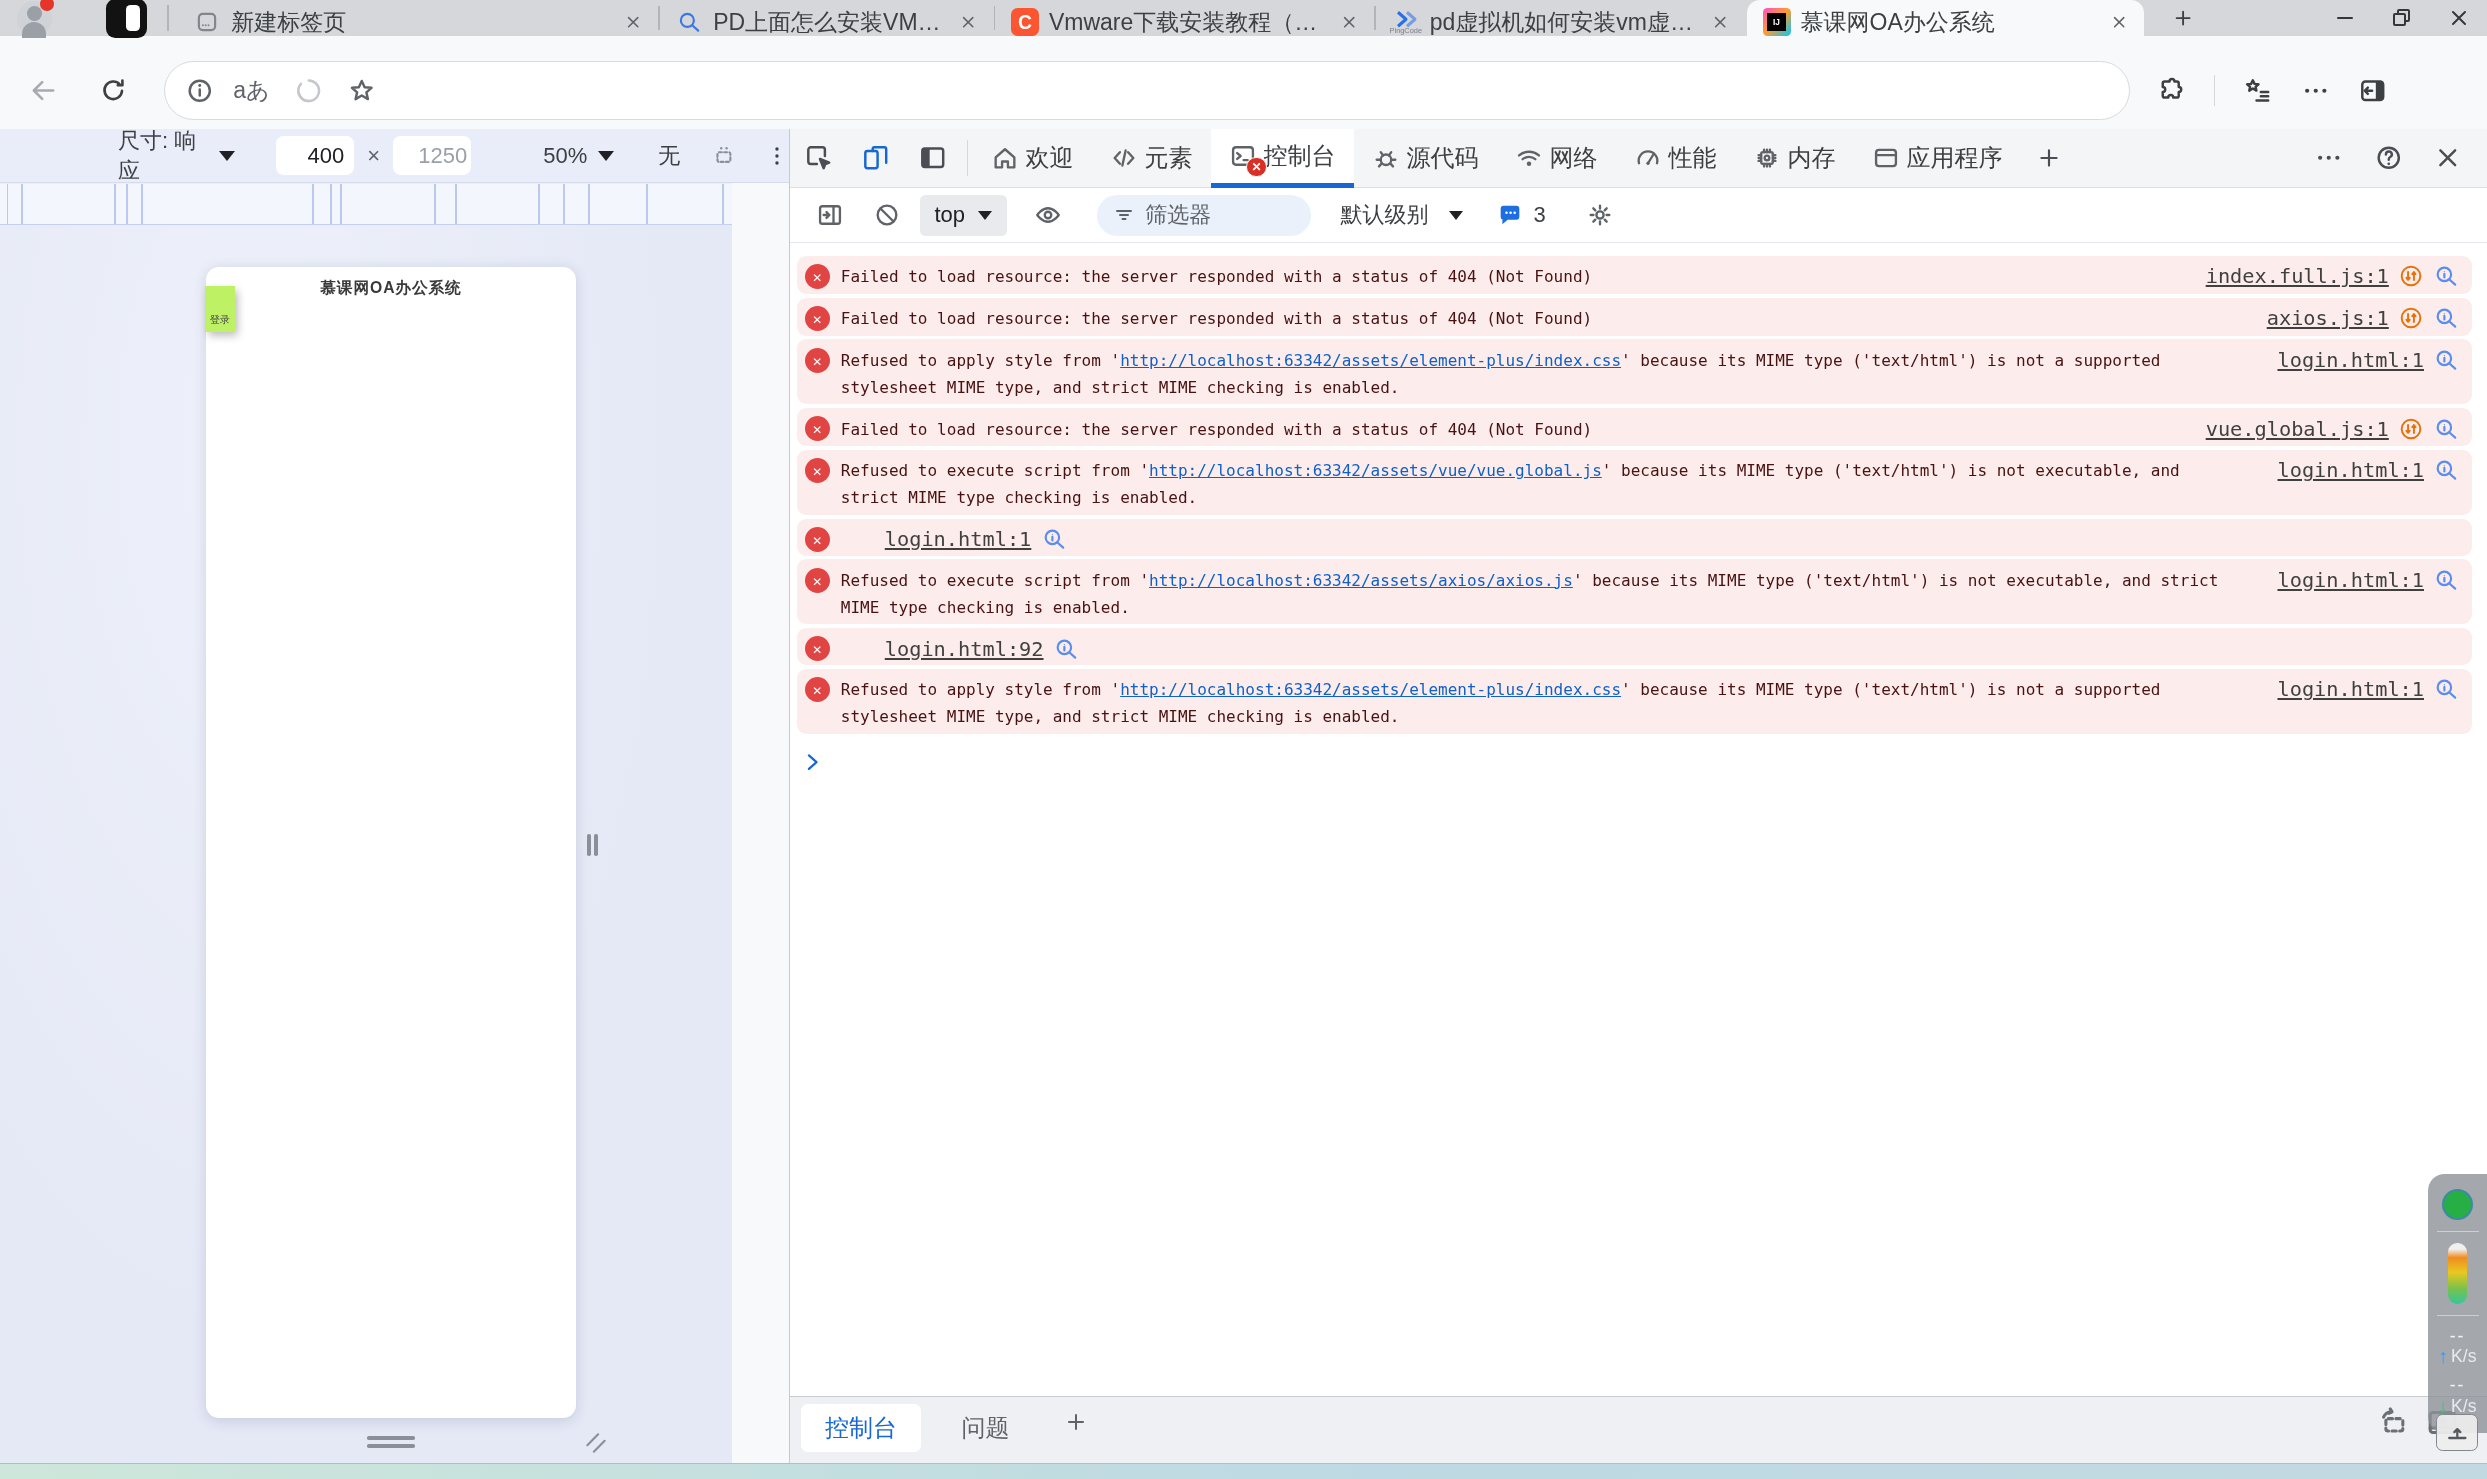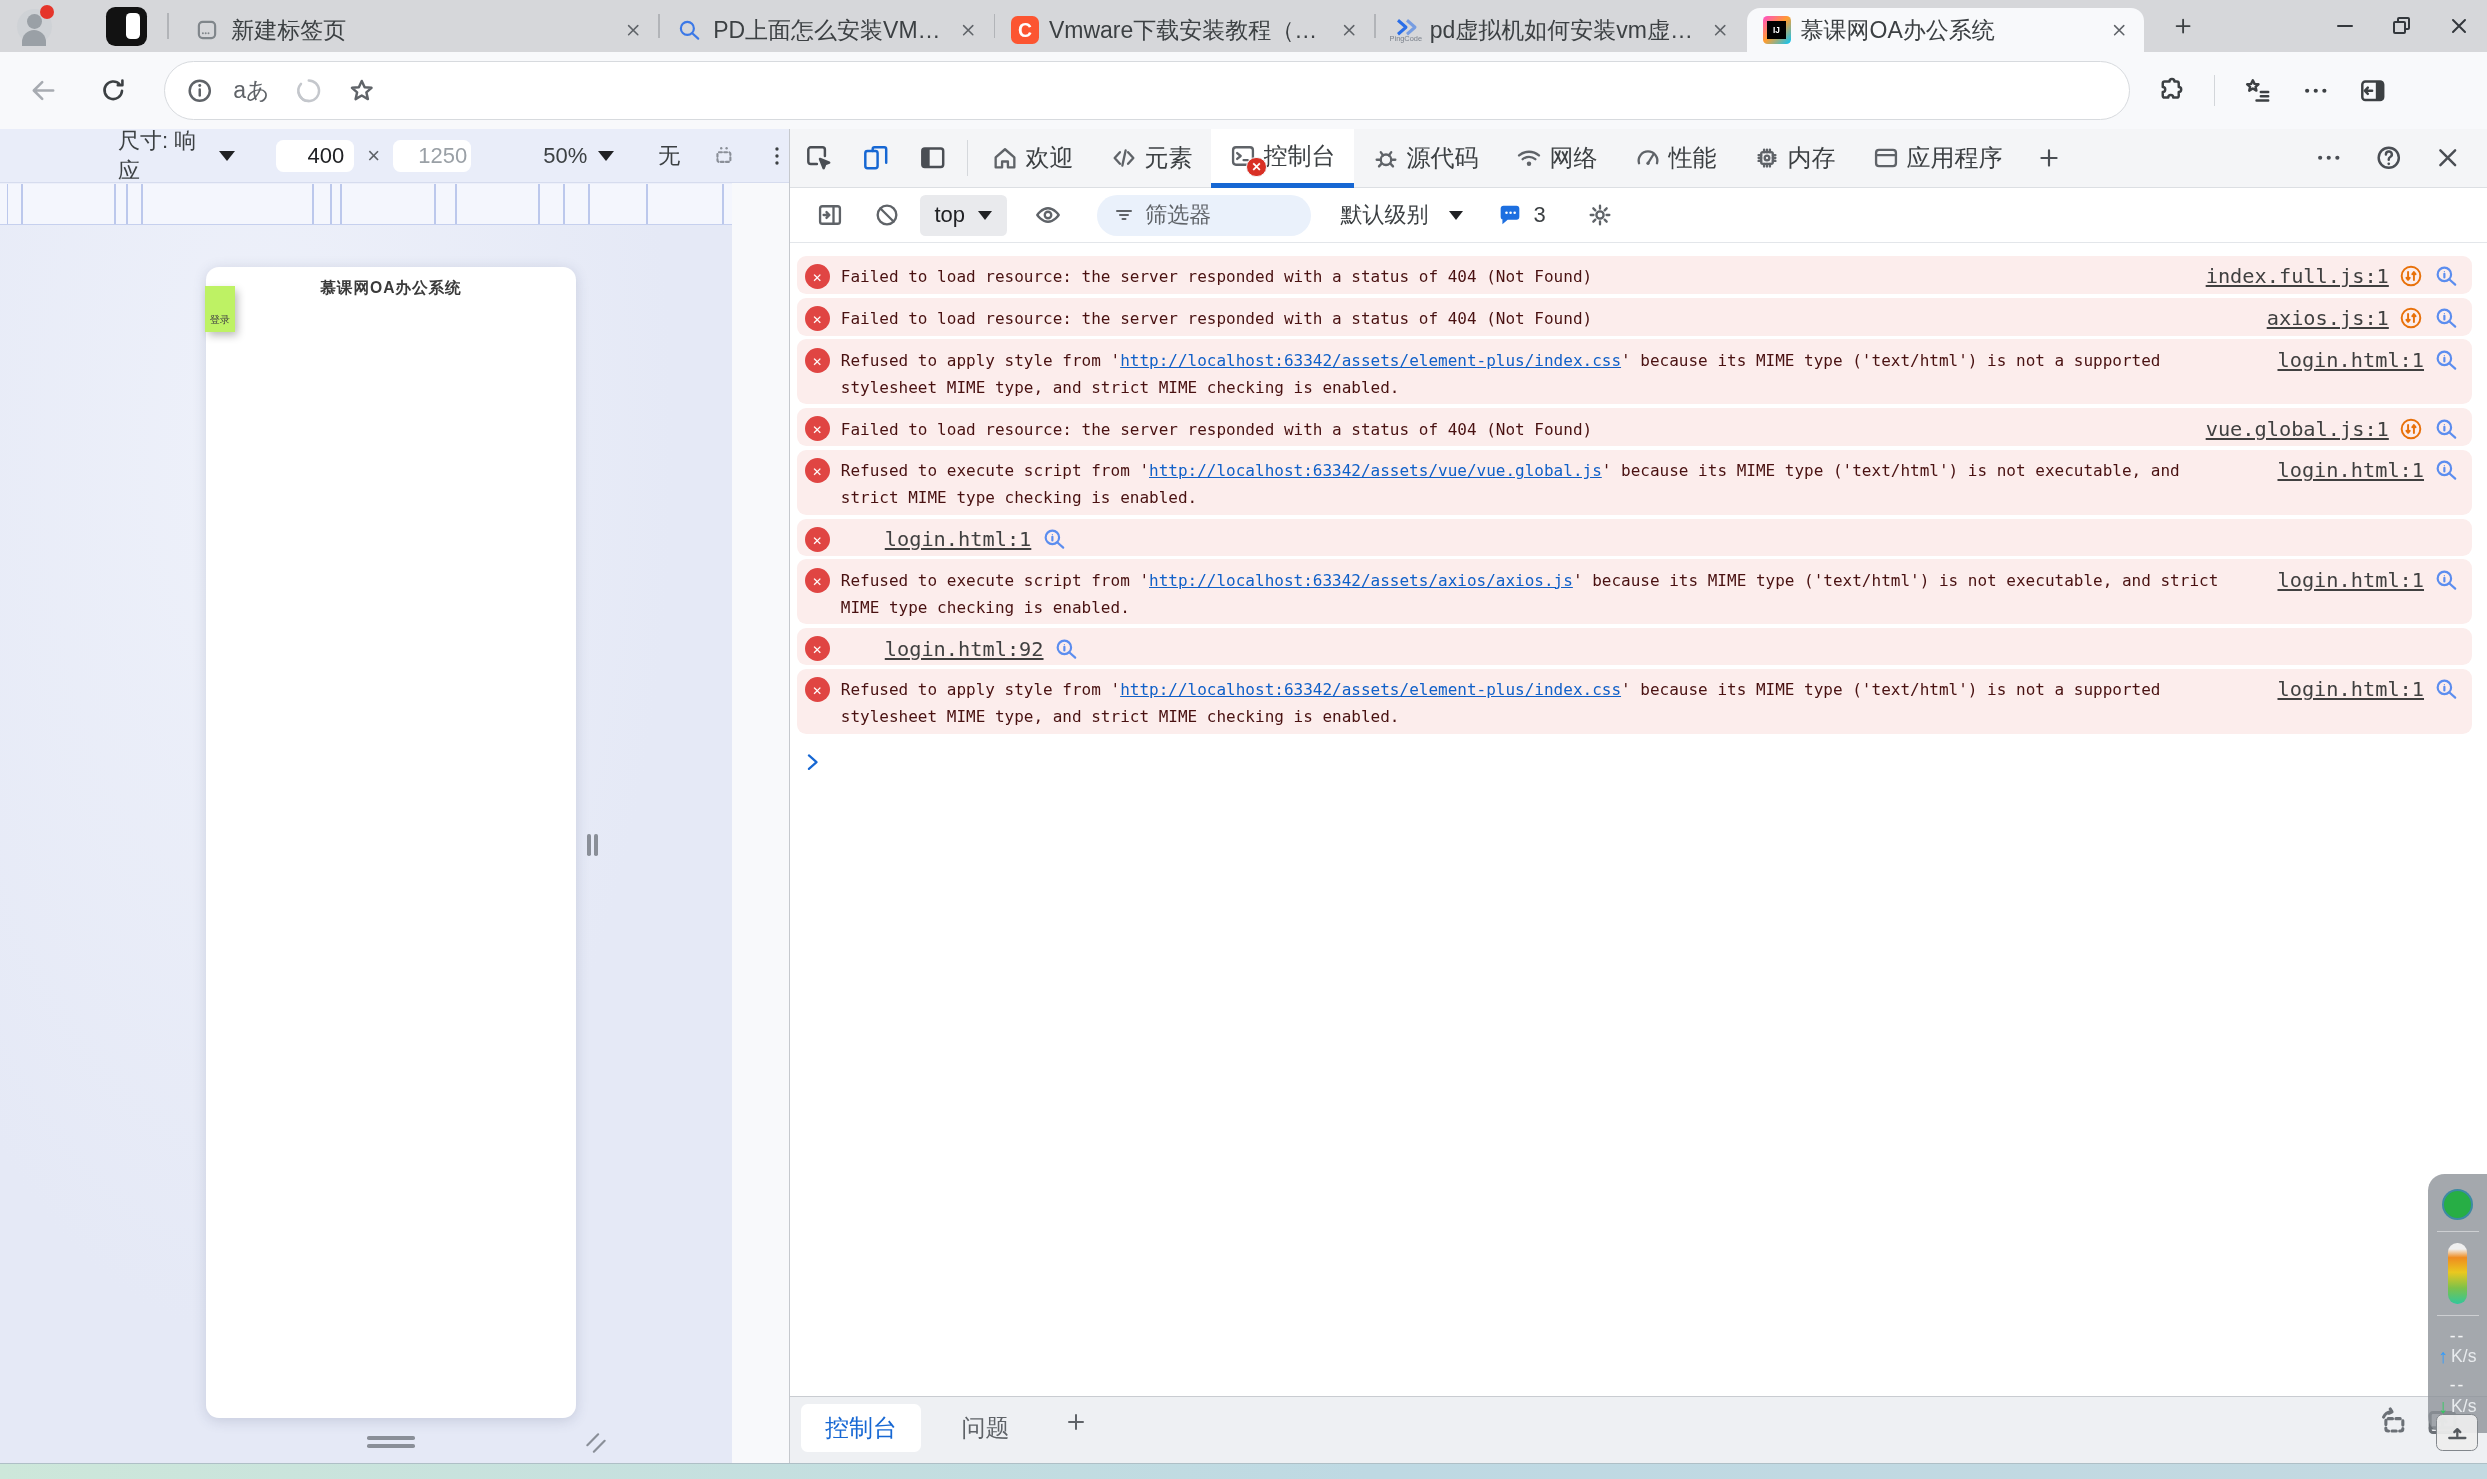--- a/index.html
+++ b/index.html
@@ -4,21 +4,21 @@
 <style>
   * { margin:0; padding:0; box-sizing:border-box; }
   html,body { width:2487px; height:1479px; }
   body { font-family:"Liberation Sans", sans-serif; background:#d6d7da; }
   #screen { position:relative; width:2487px; height:1479px; overflow:hidden; background:#f8f9fb; }
 
   .icon svg { width:100%; height:100%; display:block; }
   .stroke-ic svg { fill:none; stroke:currentColor; stroke-width:2; stroke-linecap:round; stroke-linejoin:round; }
 
   
-  .tabbar { position:absolute; top:0; left:0; width:2487px; height:52px; background:#d6d7da; display:flex; align-items:center; }
+  .tabbar { position:absolute; top:0; left:0; width:2487px; height:36px; background:#d6d7da; display:flex; align-items:center; }
   .avatar { position:relative; width:35px; height:35px; margin-left:16.6px; border-radius:50%; background:#cfd2d6; overflow:visible; flex:none; }
   .avatar::before { content:""; position:absolute; left:10.2px; top:5.5px; width:14.8px; height:14.8px; border-radius:50%; background:#9aa0a6; }
   .avatar::after  { content:""; position:absolute; left:5.5px; top:21px; width:24px; height:16.6px; border-radius:12px 12px 0 0; background:#9aa0a6; }
   .avatar .dot { position:absolute; right:-2.8px; top:-3.7px; width:14px; height:14px; border-radius:50%; background:#e5352b; z-index:2; }
   .workspace { width:41px; height:39px; margin-left:54px; border-radius:9.2px; background:#121212; position:relative; flex:none; }
   .workspace::after { content:""; position:absolute; right:6.5px; top:6.5px; width:14px; height:26px; background:#fff; border-radius:4.6px; }
   .tab-sep { width:1.8px; height:26px; background:#b2b4b8; margin:0 0 0 20.3px; flex:none; }
   #tabs { display:flex; align-items:flex-end; height:52px; margin-left:9.2px; }
   .tab { position:relative; display:flex; align-items:center; height:44px; margin-top:7.4px; padding:0 13px 0 14.8px; border-radius:13px 13px 0 0; color:#3c4043; }
   .tab .title { font-size:23px; white-space:nowrap; overflow:hidden; text-overflow:ellipsis; flex:1; margin:0 9.2px; }
@@ -54,21 +54,21 @@
   .addr-right { display:flex; align-items:center; gap:28px; margin-left:26px; }
   .addr-right .icon { width:29.5px; height:29.5px; color:#3c4043; }
   .addr-sep { width:1.8px; height:31px; background:#d3d6da; }
   .sidebar-ic { width:33px; height:33px; color:#1f1f1f; }
 
   
   .main { position:absolute; top:129px; left:0; width:2487px; height:1334px; display:flex; }
   .left-pane { width:789px; flex:none; display:flex; flex-direction:column; background:#e9edf9; }
   .dev-toolbar { height:54px; background:#e9edf9; border-bottom:0.9px solid #d6dcee; display:flex; align-items:center; font-size:22px; color:#3c4043; padding-left:118px; flex:none; }
   .caret { width:0; height:0; border-left:8.3px solid transparent; border-right:8.3px solid transparent; border-top:10.2px solid #202124; display:inline-block; margin-left:11px; }
-  .dim-input { width:78px; height:32px; background:#fff; border:none; border-radius:7.4px; text-align:center; font-size:22px; color:#202124; font-family:"Liberation Sans",sans-serif;padding-left:21px; }
+  .dim-input { width:78px; height:39px; background:#fff; border:none; border-radius:7.4px; text-align:center; font-size:22px; color:#202124; font-family:"Liberation Sans",sans-serif;padding-left:21px; }
   .dim-input.gray { color:#9aa0a6; }
   .mult { margin:0 13px; color:#5f6368; }
   .dd { display:flex; align-items:center; }
   .rotate-ic { width:28px; height:28px; color:#8a8f98; margin-left:31px; }
   .kebab { width:26px; height:26px; color:#3c4043; margin-left:28px; }
 
   .left-body { flex:1; display:flex; min-height:0; }
   .left-content { width:732px; position:relative; display:flex; flex-direction:column; }
   .left-gutter { width:57px; background:#f8f9fb; }
   .ruler { height:42px; background:#f4f6fd; border-top:1.8px solid #eceffa; border-bottom:1.8px solid #c6d0ee; position:relative; flex:none; }

